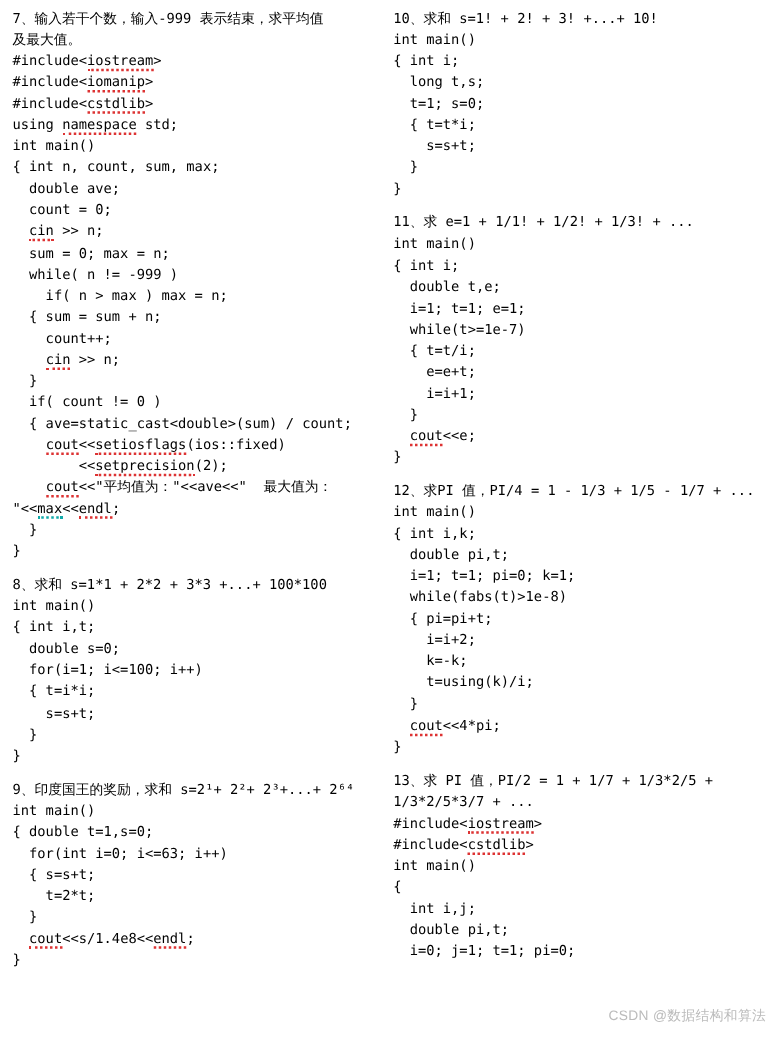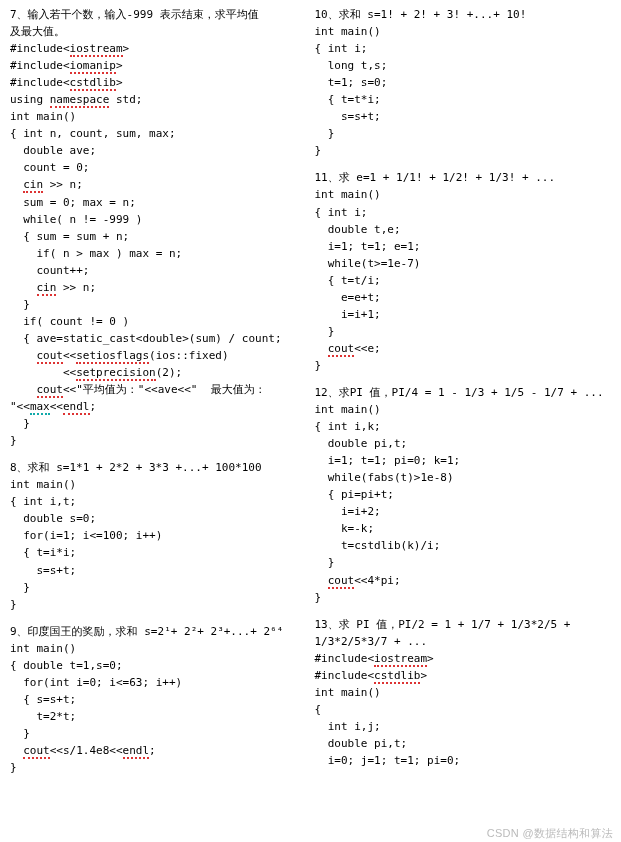--- a/index.html
+++ b/index.html
@@ -27,21 +27,21 @@
       margin-bottom: 10px;
     }
     .line {
       white-space: pre;
     }
     .squiggle-red { border-bottom: 2px dotted #d33; text-align: center; }
     .squiggle-teal { border-bottom: 2px dotted #1aa; text-align: right; }
     .watermark {
       position: absolute;
       right: 8px;
-      bottom: 0;
+      bottom: 20px;
       color: #bbb;
       font-size: 11px;
       font-family: "Microsoft YaHei", sans-serif;
       letter-spacing: 0.3px;
     }
   </style>
 </head>
 <body>
 
 <div class="columns">
@@ -55,22 +55,22 @@
       <div class="line"><span>#include&lt;</span><span class="squiggle-red">iomanip</span><span>&gt;</span></div>
       <div class="line"><span>#include&lt;</span><span class="squiggle-red">cstdlib</span><span>&gt;</span></div>
       <div class="line"><span>using </span><span class="squiggle-red">namespace</span><span> std;</span></div>
       <div class="line">int main()</div>
       <div class="line">{ int n, count, sum, max;</div>
       <div class="line">  double ave;</div>
       <div class="line">  count = 0;</div>
       <div class="line"><span>  </span><span class="squiggle-red">cin</span><span> &gt;&gt; n;</span></div>
       <div class="line">  sum = 0; max = n;</div>
       <div class="line">  while( n != -999 )</div>
+      <div class="line">    if( n &gt; max ) max = n;</div>
       <div class="line">  { sum = sum + n;</div>
-      <div class="line">    if( n &gt; max ) max = n;</div>
       <div class="line">    count++;</div>
       <div class="line"><span>    </span><span class="squiggle-red">cin</span><span> &gt;&gt; n;</span></div>
       <div class="line">  }</div>
       <div class="line">  if( count != 0 )</div>
       <div class="line">  { ave=static_cast&lt;double&gt;(sum) / count;</div>
       <div class="line"><span>    </span><span class="squiggle-red">cout</span><span>&lt;&lt;</span><span class="squiggle-red">setiosflags</span><span>(ios::fixed)</span></div>
       <div class="line"><span>        &lt;&lt;</span><span class="squiggle-red">setprecision</span><span>(2);</span></div>
       <div class="line"><span>    </span><span class="squiggle-red">cout</span><span>&lt;&lt;"平均值为："&lt;&lt;ave&lt;&lt;"  最大值为：</span></div>
       <div class="line"><span>"&lt;&lt;</span><span class="squiggle-teal">max</span><span>&lt;&lt;</span><span class="squiggle-red">endl</span><span>;</span></div>
       <div class="line">  }</div>
@@ -135,21 +135,21 @@
     <div class="block">
       <div class="line">12、求PI 值，PI/4 = 1 - 1/3 + 1/5 - 1/7 + ...</div>
       <div class="line">int main()</div>
       <div class="line">{ int i,k;</div>
       <div class="line">  double pi,t;</div>
       <div class="line">  i=1; t=1; pi=0; k=1;</div>
       <div class="line">  while(fabs(t)&gt;1e-8)</div>
       <div class="line">  { pi=pi+t;</div>
       <div class="line">    i=i+2;</div>
       <div class="line">    k=-k;</div>
-      <div class="line">    t=cstdlib(k)/i;</div>
+      <div class="line">    t=using(k)/i;</div>
       <div class="line">  }</div>
       <div class="line"><span>  </span><span class="squiggle-red">cout</span><span>&lt;&lt;4*pi;</span></div>
       <div class="line">}</div>
     </div>
 
     <div class="block">
       <div class="line">13、求 PI 值，PI/2 = 1 + 1/7 + 1/3*2/5 +</div>
       <div class="line">1/3*2/5*3/7 + ...</div>
       <div class="line"><span>#include&lt;</span><span class="squiggle-red">iostream</span><span>&gt;</span></div>
       <div class="line"><span>#include&lt;</span><span class="squiggle-red">cstdlib</span><span>&gt;</span></div>

